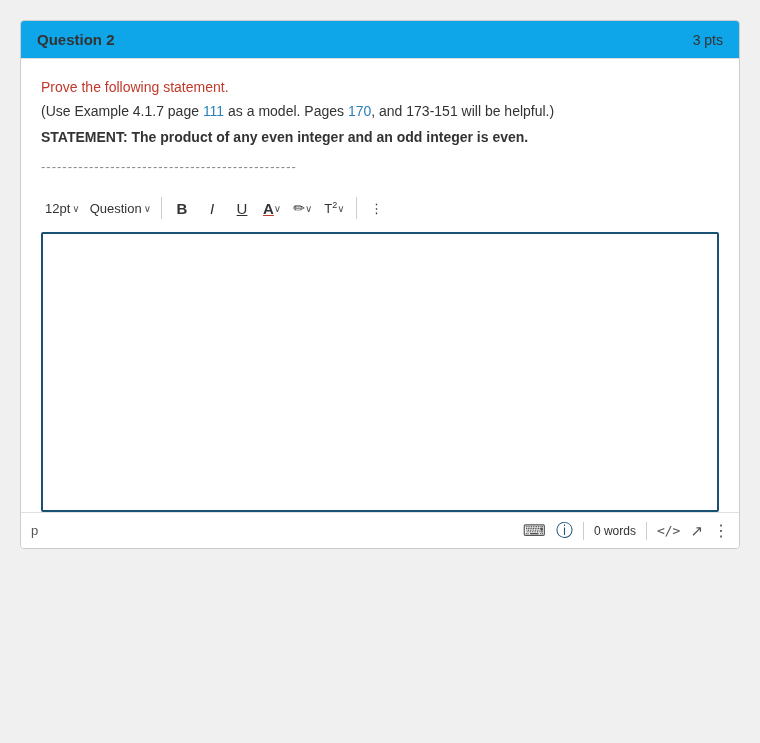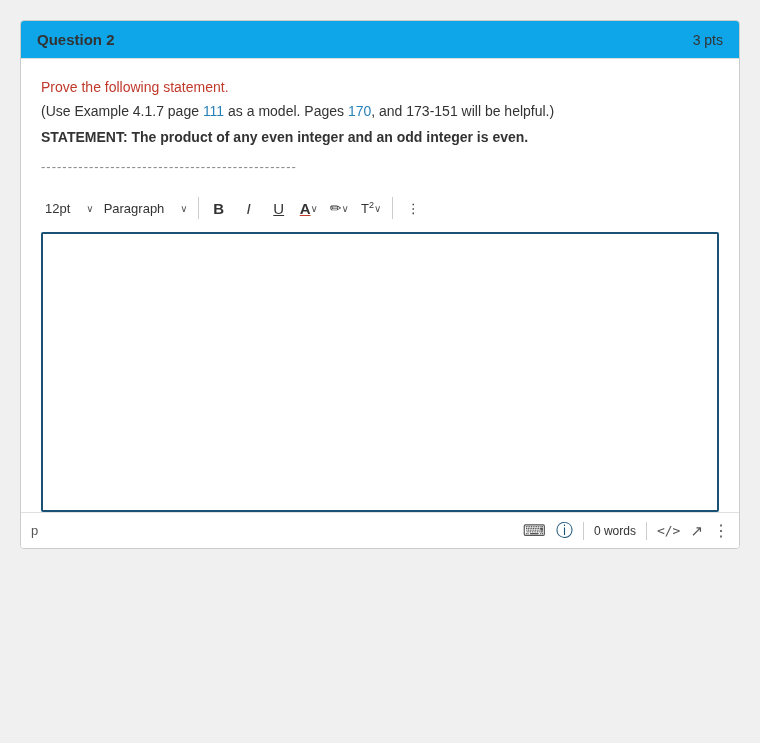--- a/index.html
+++ b/index.html
@@ -100,21 +100,21 @@
       cursor: pointer;
       font-size: 13px;
       color: #333;
       border-radius: 3px;
       min-width: 28px;
       height: 26px;
     }
     .toolbar-select {
       display: inline-flex;
       align-items: center;
-      gap: 16px;
+      gap: 2px;
       padding: 2px 4px;
       border: none;
       background: transparent;
       cursor: pointer;
       font-size: 13px;
       color: #333;
       border-radius: 3px;
       height: 26px;
     }
     .toolbar-divider {
@@ -202,21 +202,21 @@
 
     <div class="editor-toolbar">
       <div class="toolbar-group">
         <button class="toolbar-select">
           <span>12pt</span>
           <span class="chevron">∨</span>
         </button>
       </div>
       <div class="toolbar-group">
         <button class="toolbar-select">
-          <span>Paragraph</span>
+          <span>Question</span>
           <span class="chevron">∨</span>
         </button>
       </div>
       <div class="toolbar-divider"></div>
       <button class="toolbar-btn bold-btn">
         <span>B</span>
       </button>
       <button class="toolbar-btn italic-btn">
         <span>I</span>
       </button>

